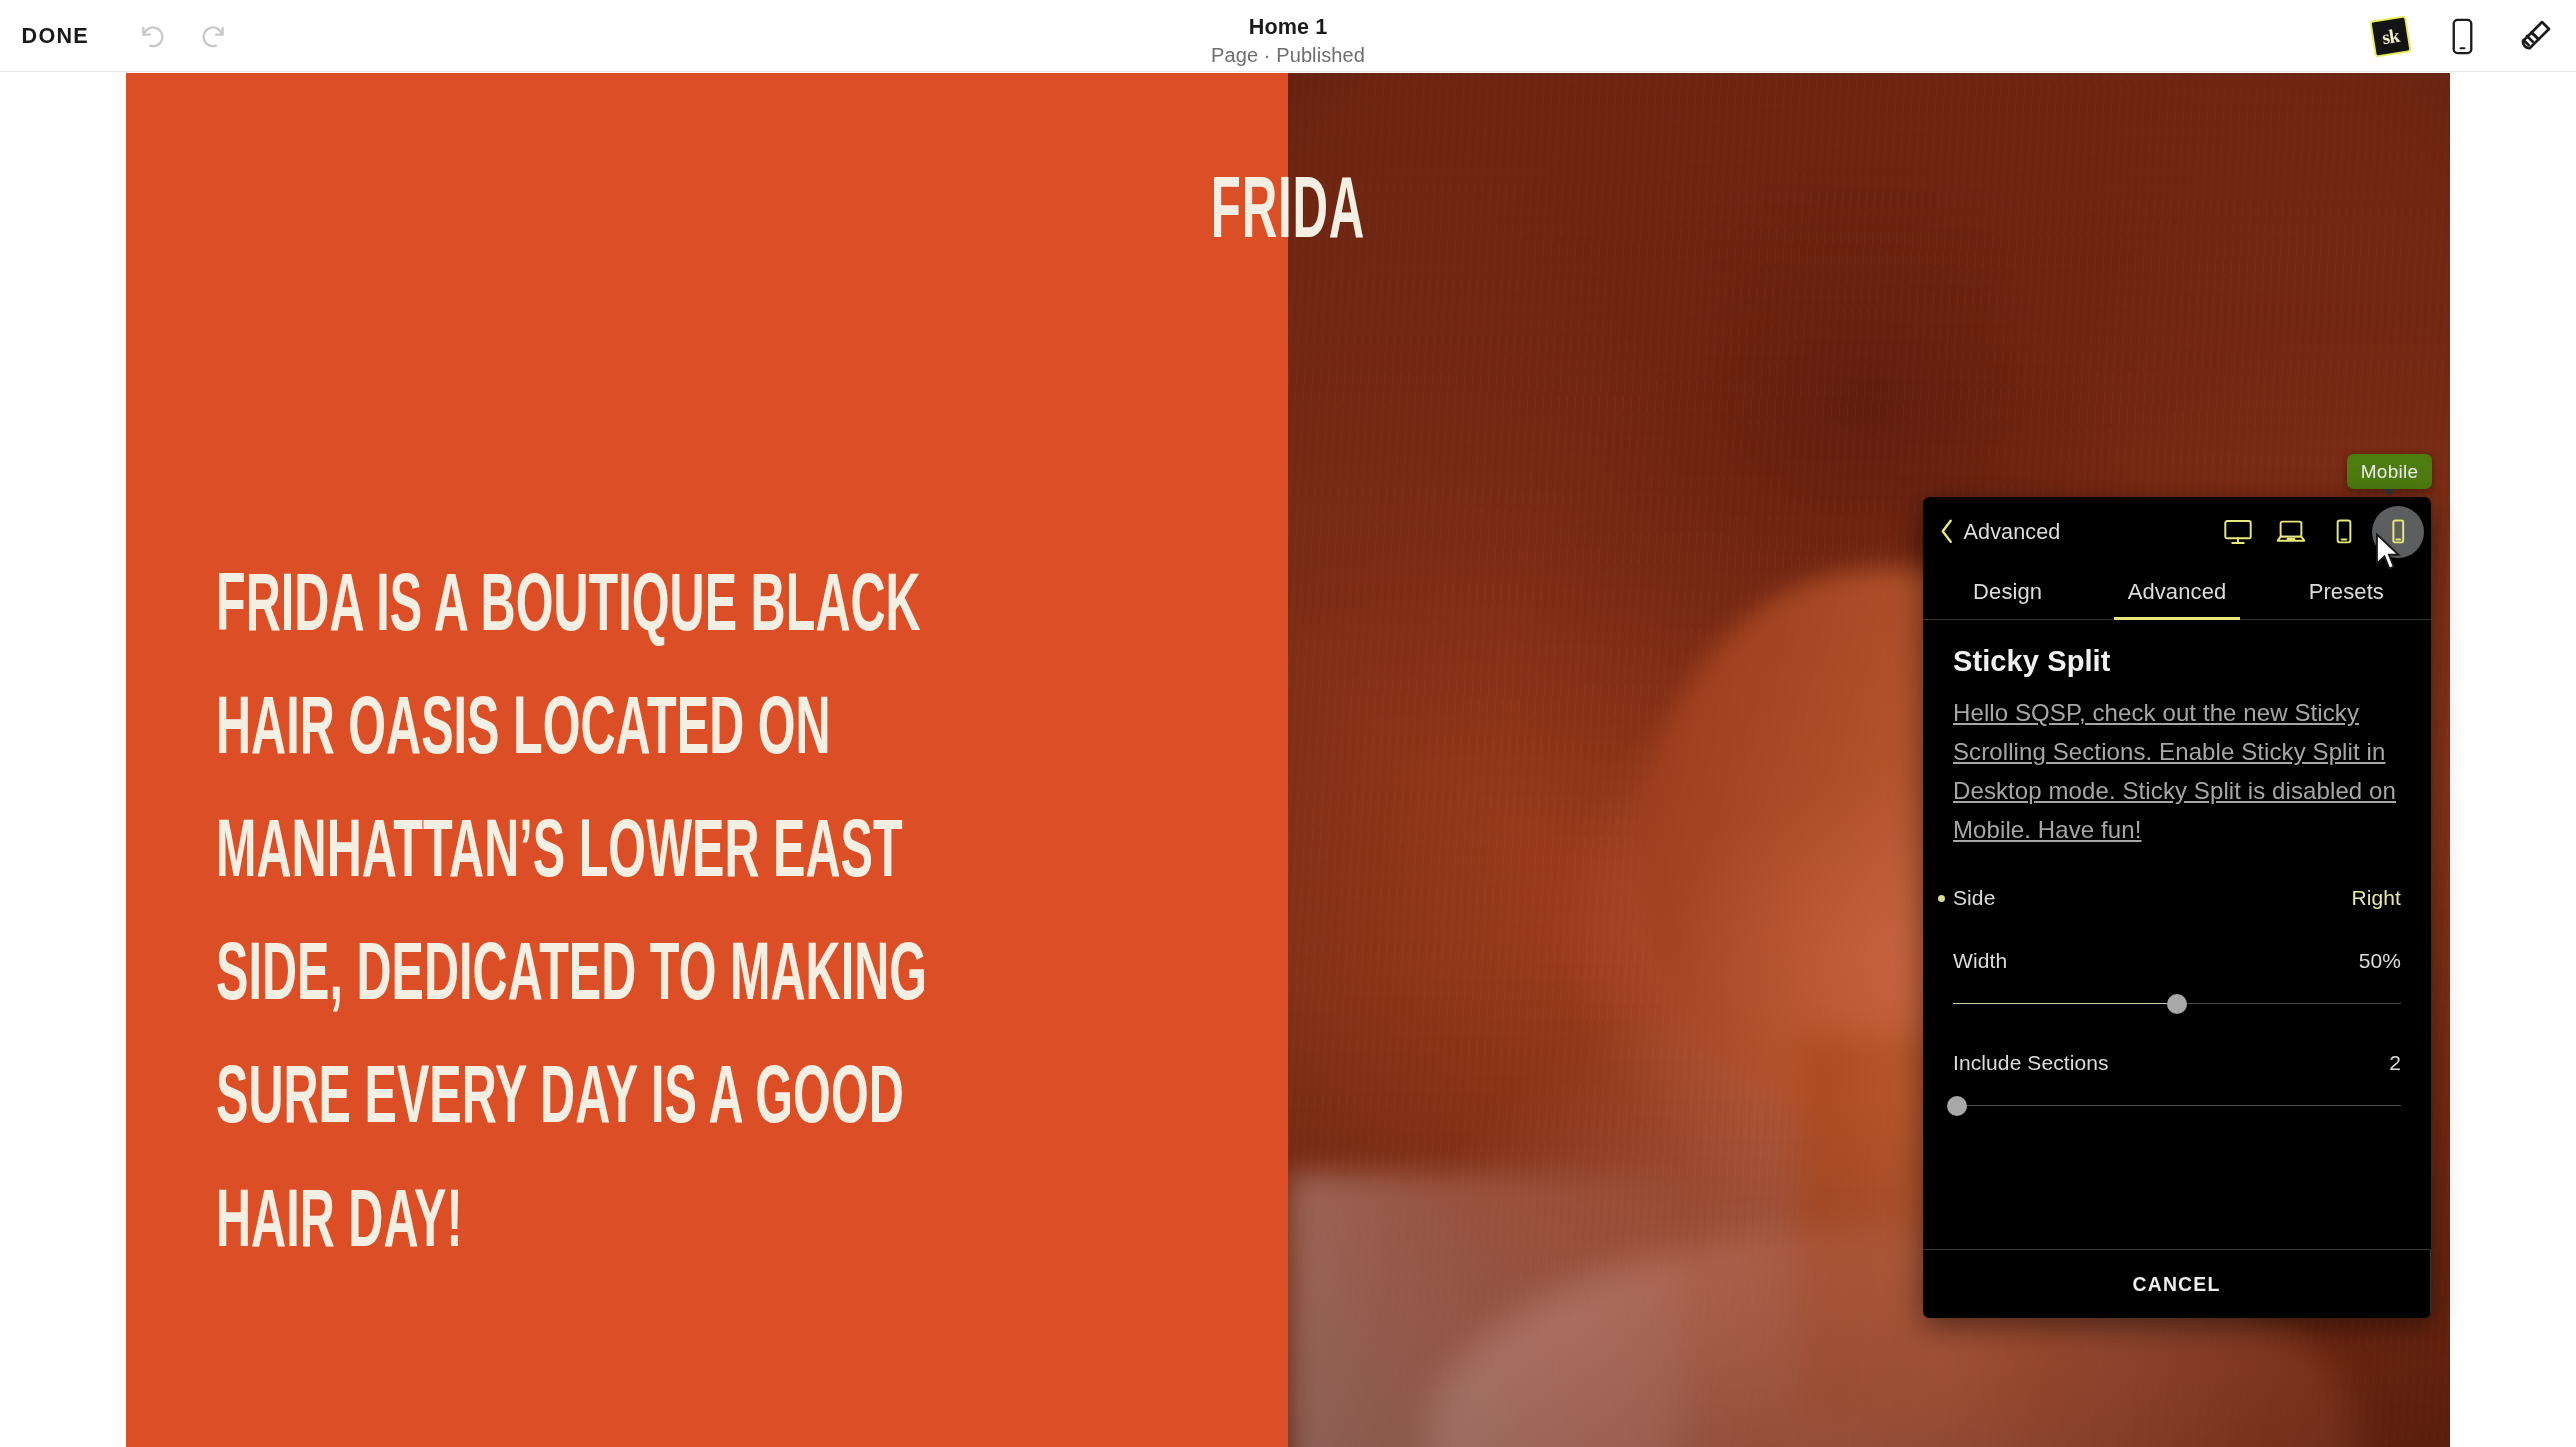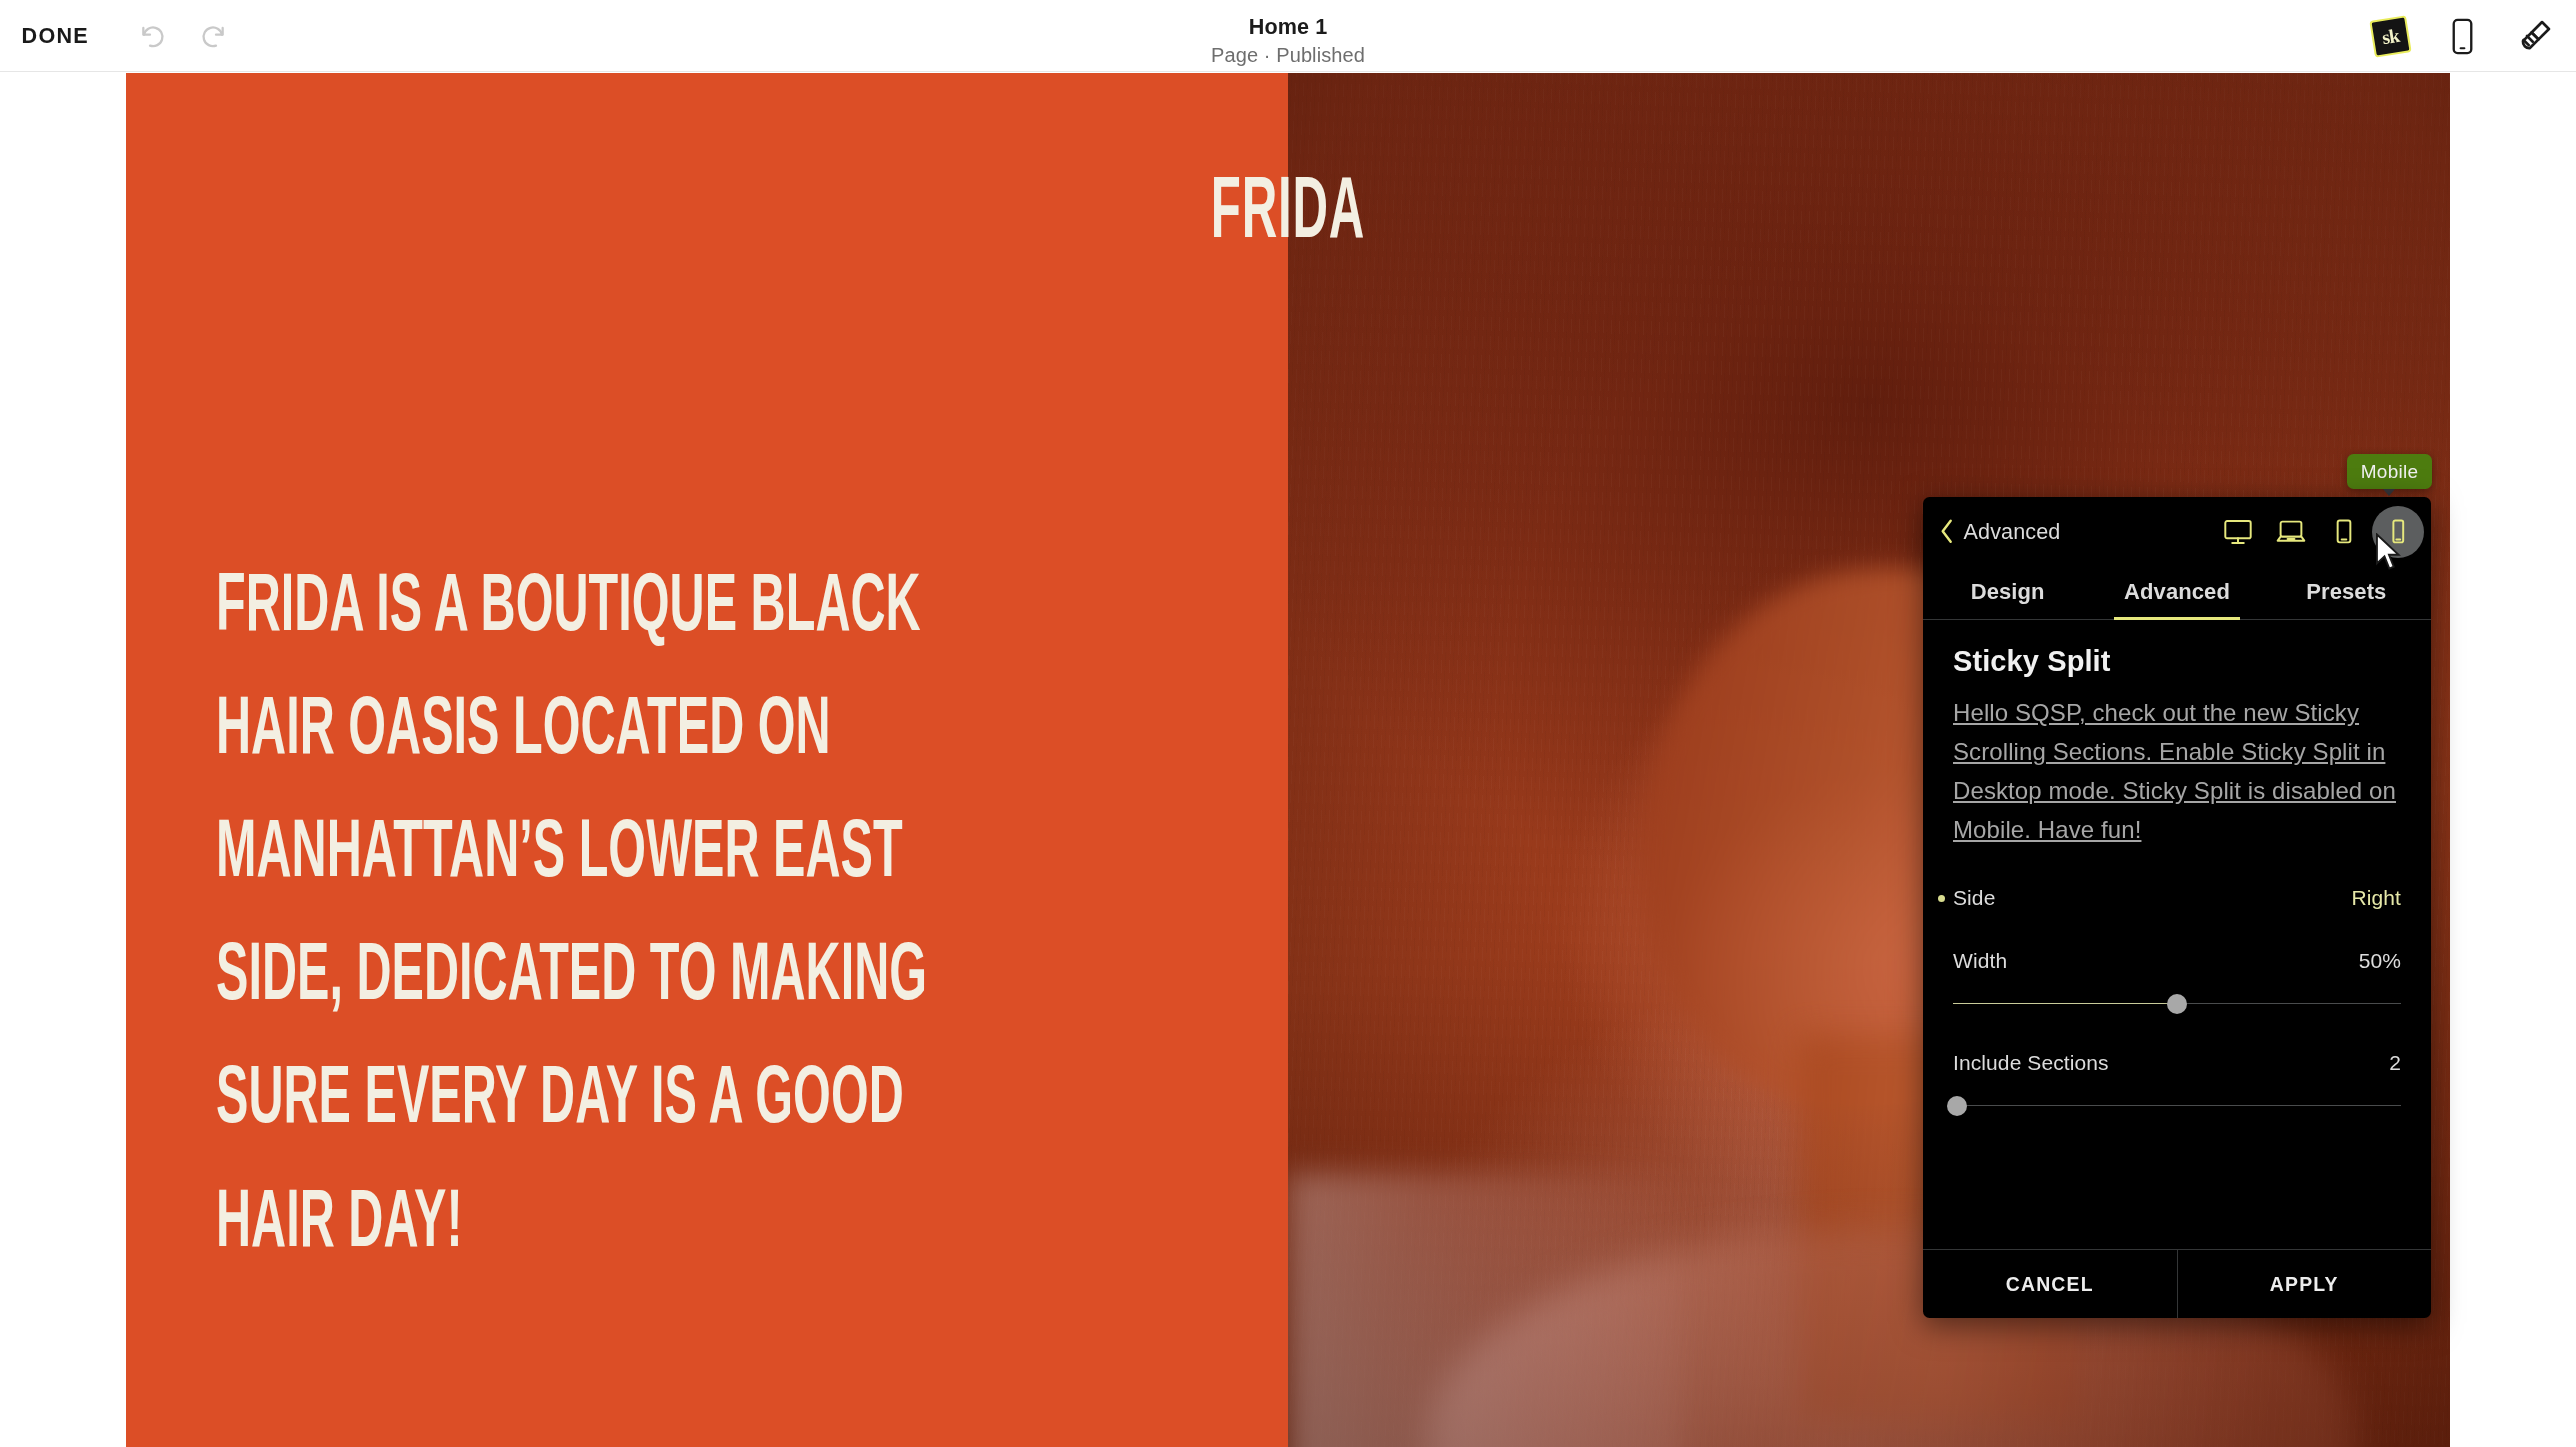--- a/index.html
+++ b/index.html
@@ -192,21 +192,20 @@
     width:52px; height:52px; border-radius:26px;
     display:flex; align-items:center; justify-content:center;
     cursor:pointer;
   }
   .dev-btn.active{ background:#5c5e5f; }
 
   
   #tabs{
     display:flex; flex:0 0 auto;
     border-bottom:0.7px solid #343637;
-    font-weight:bold;
   }
   .tab{
     flex:1; text-align:center;
     padding:13px 0 14.4px;
     font-size:22px; color:#dcdcdc; letter-spacing:0.1px;
     cursor:pointer; position:relative;
   }
   .tab.active:after{
     content:""; position:absolute; left:13%; right:13%; bottom:-0.7px;
     height:2.9px; background:#e6e87d;
@@ -426,20 +425,19 @@
       <div class="slider">
         <div class="track"></div>
         <div class="fill" id="inc-fill" style="width: 1%;"></div>
         <div class="thumb" id="inc-thumb" style="left: 1%;"></div>
       </div>
     </div>
   </div>
 
   <div id="panel-foot">
     <div class="foot-btn" id="cancel-btn">CANCEL</div>
-    <div class="foot-btn" id="apply-btn">APPLY</div>
   </div>
 </div>
 
 <svg id="cursor" width="29" height="39" viewBox="0 0 20 27">
   <path d="M2 1 L2 21 L7.2 16.2 L10.6 24.6 L13.6 23.3 L10.3 15.1 L17 15.1 Z" fill="#ffffff" stroke="#1a1a1a" stroke-width="1.3"></path>
 </svg>
 
 
 </body></html>

